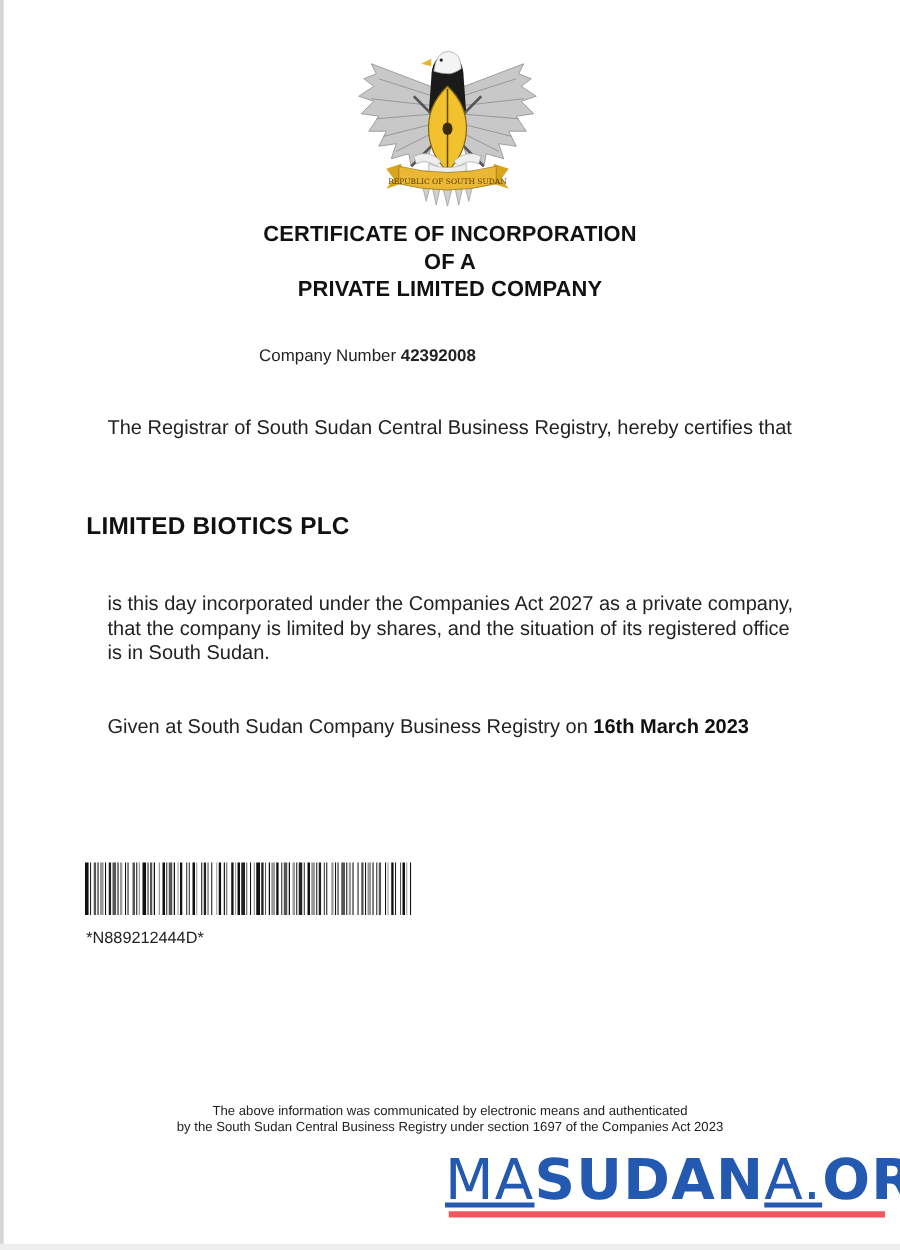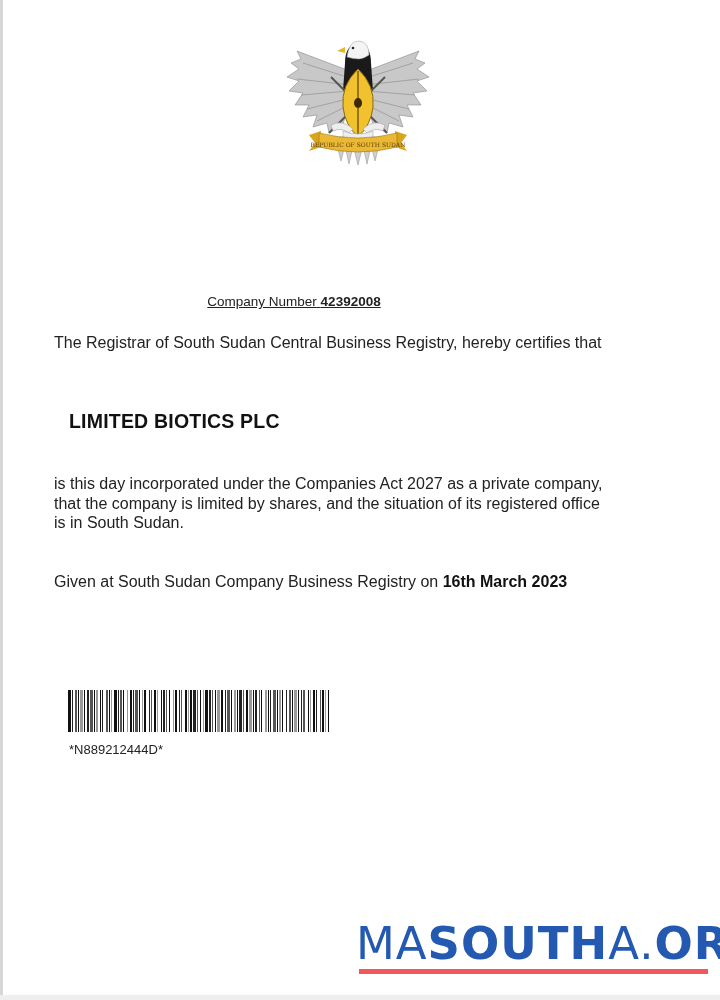--- a/index.html
+++ b/index.html
@@ -15,27 +15,27 @@
   .emblem { position: absolute; left: 283px; top: 33px; width: 150px; height: 132px; }
 
   .title {
     position: absolute; left: 0; width: 720px; top: 176px;
     text-align: center; font-weight: bold; font-size: 17.5px; line-height: 22px; color: #111;
     letter-spacing: 0.1px;
   }
   .title div { white-space: nowrap; }
 
   .company-number {
-    position: absolute; left: 0; width: 588px; top: 294px;
-    text-align: center; font-size: 13.5px; color: #222; text-decoration: underline;
+    position: absolute; left: 0; width: 588px; top: 277px;
+    text-align: center; font-size: 13.5px; color: #222;
   }
   .company-number b { font-weight: bold; }
 
   .para {
-    position: absolute; left: 54px; width: 580px;
+    position: absolute; left: 86px; width: 580px;
     font-size: 16px; line-height: 19.5px; color: #222;
   }
   .p1 { top: 333px; }
   .company-name {
     position: absolute; left: 69px; top: 410px;
     font-weight: bold; font-size: 19.5px; color: #111; letter-spacing: 0.2px;
   }
   .p2 { top: 474px; width: 560px; }
   .p3 { top: 572px; }
   .p3 b { font-weight: bold; color: #111; }
@@ -47,21 +47,21 @@
   .footer-note {
     position: absolute; left: 0; width: 720px; top: 883px;
     text-align: center; font-size: 10.5px; line-height: 13px; color: #222;
   }
 
   .watermark {
     position: absolute; left: 356px; top: 919px;
     font-family: "DejaVu Sans", "Liberation Sans", sans-serif;
     font-size: 45px; line-height: 50px; color: #2459b2; letter-spacing: 1px; white-space: nowrap;
   }
-  .watermark .thin { font-weight: normal; }
+  .watermark .thin { font-weight: normal; text-decoration: underline; }
   .watermark .bold { font-weight: bold; }
   .watermark-underline { position: absolute; left: 359px; top: 969px; width: 349px; height: 5px; background: #f0585e; }
 </style>
 </head>
 <body>
 
 <div class="left-edge"></div>
 
 <div class="emblem">
   <svg width="150" height="132" viewBox="0 0 150 132">
@@ -100,20 +100,23 @@
     <path d="M60,98 Q75,104 90,98 L90,104 Q75,110 60,104 Z" fill="#eeeeee" stroke="#999" stroke-width="0.5"></path>
 
     <path d="M26,102 L38,98 L38,114 L26,118 L32,110 Z" fill="#d9a51f"></path>
     <path d="M124,102 L112,98 L112,114 L124,118 L118,110 Z" fill="#d9a51f"></path>
     <path d="M36,100 Q75,110 114,100 L114,114 Q75,124 36,114 Z" fill="#eab834" stroke="#9a7412" stroke-width="0.6"></path>
     <text x="75" y="114" text-anchor="middle" font-family="'DejaVu Serif', serif" font-size="6" fill="#5a3e05">REPUBLIC OF SOUTH SUDAN</text>
   </svg>
 </div>
 
 <div class="title">
+  <div>CERTIFICATE OF INCORPORATION</div>
+  <div>OF A</div>
+  <div>PRIVATE LIMITED COMPANY</div>
 </div>
 
 <div class="company-number">
   <span>Company Number</span>
   <b>42392008</b>
 </div>
 
 <div class="para p1">The Registrar of South Sudan Central Business Registry, hereby certifies that</div>
 
 <div class="company-name">LIMITED BIOTICS PLC</div>
@@ -295,20 +298,22 @@
     <span style="width: 2px; background: rgb(17, 17, 17);"></span>
     <span style="width: 1px; background: rgb(255, 255, 255);"></span>
     <span style="width: 1px; background: rgb(153, 153, 153);"></span>
     <span style="width: 2px; background: rgb(255, 255, 255);"></span>
     <span style="width: 1px; background: rgb(17, 17, 17);"></span>
     <span style="width: 1px; background: rgb(255, 255, 255);"></span>
   </div>
 <div class="barcode-text">*N889212444D*</div>
 
 <div class="footer-note">
+  <div>The above information was communicated by electronic means and authenticated</div>
+  <div>by the South Sudan Central Business Registry under section 1697 of the Companies Act 2023</div>
 </div>
 
 <div class="watermark">
-  <span class="thin">MA</span><span class="bold">SOUTH</span><span class="thin">A.</span><span class="bold">ORG</span>
+  <span class="thin">MA</span><span class="bold">SUDAN</span><span class="thin">A.</span><span class="bold">ORG</span>
 </div>
 <div class="watermark-underline"></div>
 
 <div class="bottom-strip"></div>
 
 </body></html>

